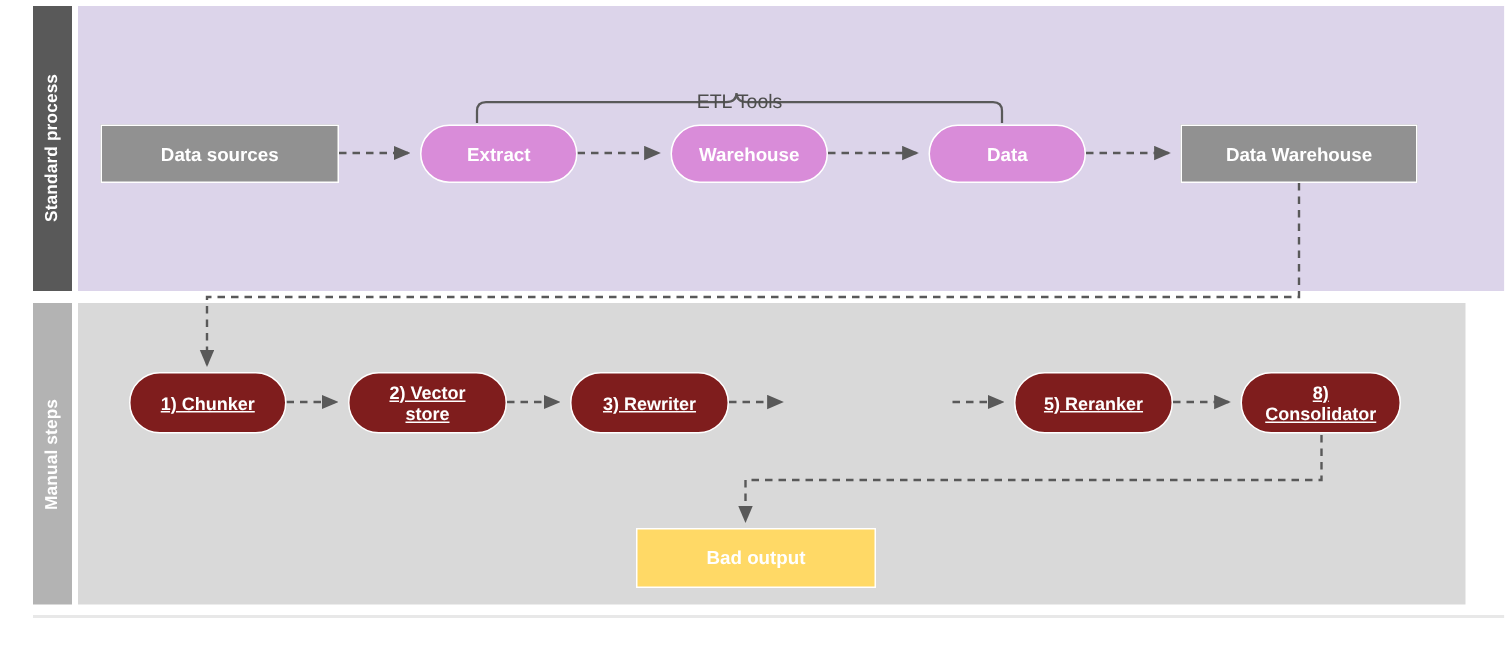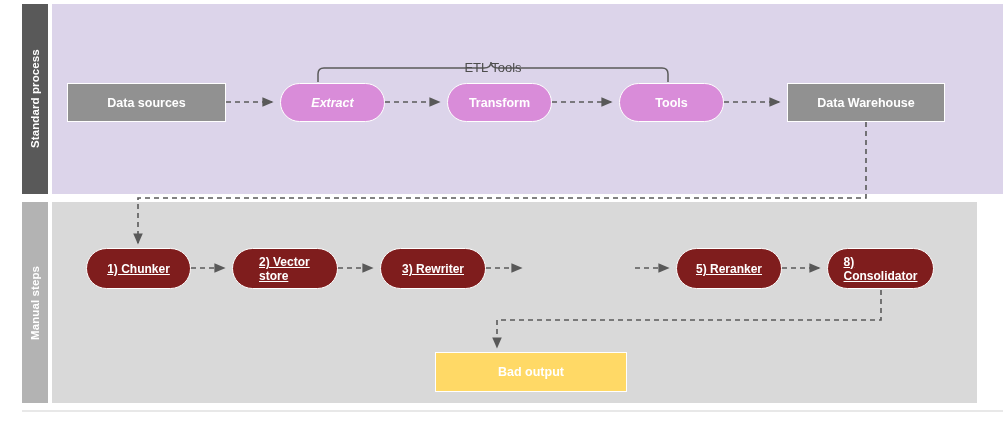--- a/index.html
+++ b/index.html
@@ -45,21 +45,21 @@
     width: 981px; height: 2px;
     background: #e8e8e8;
   }
 
   
   .node {
     position: absolute;
     display: flex;
     align-items: center;
     justify-content: center;
-    text-align: left;
+    text-align: center;
     color: #ffffff;
     font-weight: bold;
     font-size: 12.5px;
     line-height: 14px;
     box-sizing: border-box;
     border: 1px solid #ffffff;
   }
   .node.rect-gray   { background:#919191; }
   .node.pill-purple { background:#d98cd9; border-radius: 24px; }
   .node.pill-gray   { background:#7f1d1d; border-radius: 24px; font-size: 12px; text-decoration: underline; }
@@ -122,34 +122,34 @@
     <path d="M881,290 L881,320 L497,320 L497,347" stroke="#595959" stroke-width="1.6" fill="none" stroke-dasharray="5 4" marker-end="url(#arrowhead)"></path>
 
     <path d="M318,82 L318,74 Q318,68 324,68 L484,68 Q491,68 491,62
              Q491,68 498,68 L662,68 Q668,68 668,74 L668,82" stroke="#595959" stroke-width="1.5" fill="none"></path>
   </svg>
 
   <div class="brace-label" style="left:393px; top:45px; width:200px;">ETL Tools</div>
 
   <div class="node rect-gray" style="left:67px; top:83px; width:159px; height:39px;">Data sources</div>
 
-  <div class="node pill-purple" style="left:280px; top:83px; width:105px; height:39px;font-style:italic;">Extract</div>
+  <div class="node pill-purple" style="left:280px; top:83px; width:105px; height:39px;">Extract</div>
 
-  <div class="node pill-purple" style="left:447px; top:83px; width:105px; height:39px;">Transform</div>
+  <div class="node pill-purple" style="left:447px; top:83px; width:105px; height:39px;">Warehouse</div>
 
-  <div class="node pill-purple" style="left:619px; top:83px; width:105px; height:39px;">Tools</div>
+  <div class="node pill-purple" style="left:619px; top:83px; width:105px; height:39px;">Data</div>
 
   <div class="node rect-gray" style="left:787px; top:83px; width:158px; height:39px;">Data Warehouse</div>
 
   <div class="node pill-gray" style="left:86px; top:248px; width:105px; height:41px;">1) Chunker</div>
 
   <div class="node pill-gray" style="left:232px; top:248px; width:106px; height:41px; padding:0 26px;">2) Vector store</div>
 
   <div class="node pill-gray" style="left:380px; top:248px; width:106px; height:41px;">3) Rewriter</div>
 
 
   <div class="node pill-gray" style="left:676px; top:248px; width:106px; height:41px;">5) Reranker</div>
 
   <div class="node pill-gray" style="left:827px; top:248px; width:107px; height:41px; padding:0 18px;">8) Consolidator</div>
 
-  <div class="node rect-yellow" style="left:435px; top:352px; width:192px; height:40px;">Bad output</div>
+  <div class="node rect-yellow" style="left:424px; top:352px; width:160px; height:40px;">Bad output</div>
 
 </div>
 
 </body></html>

